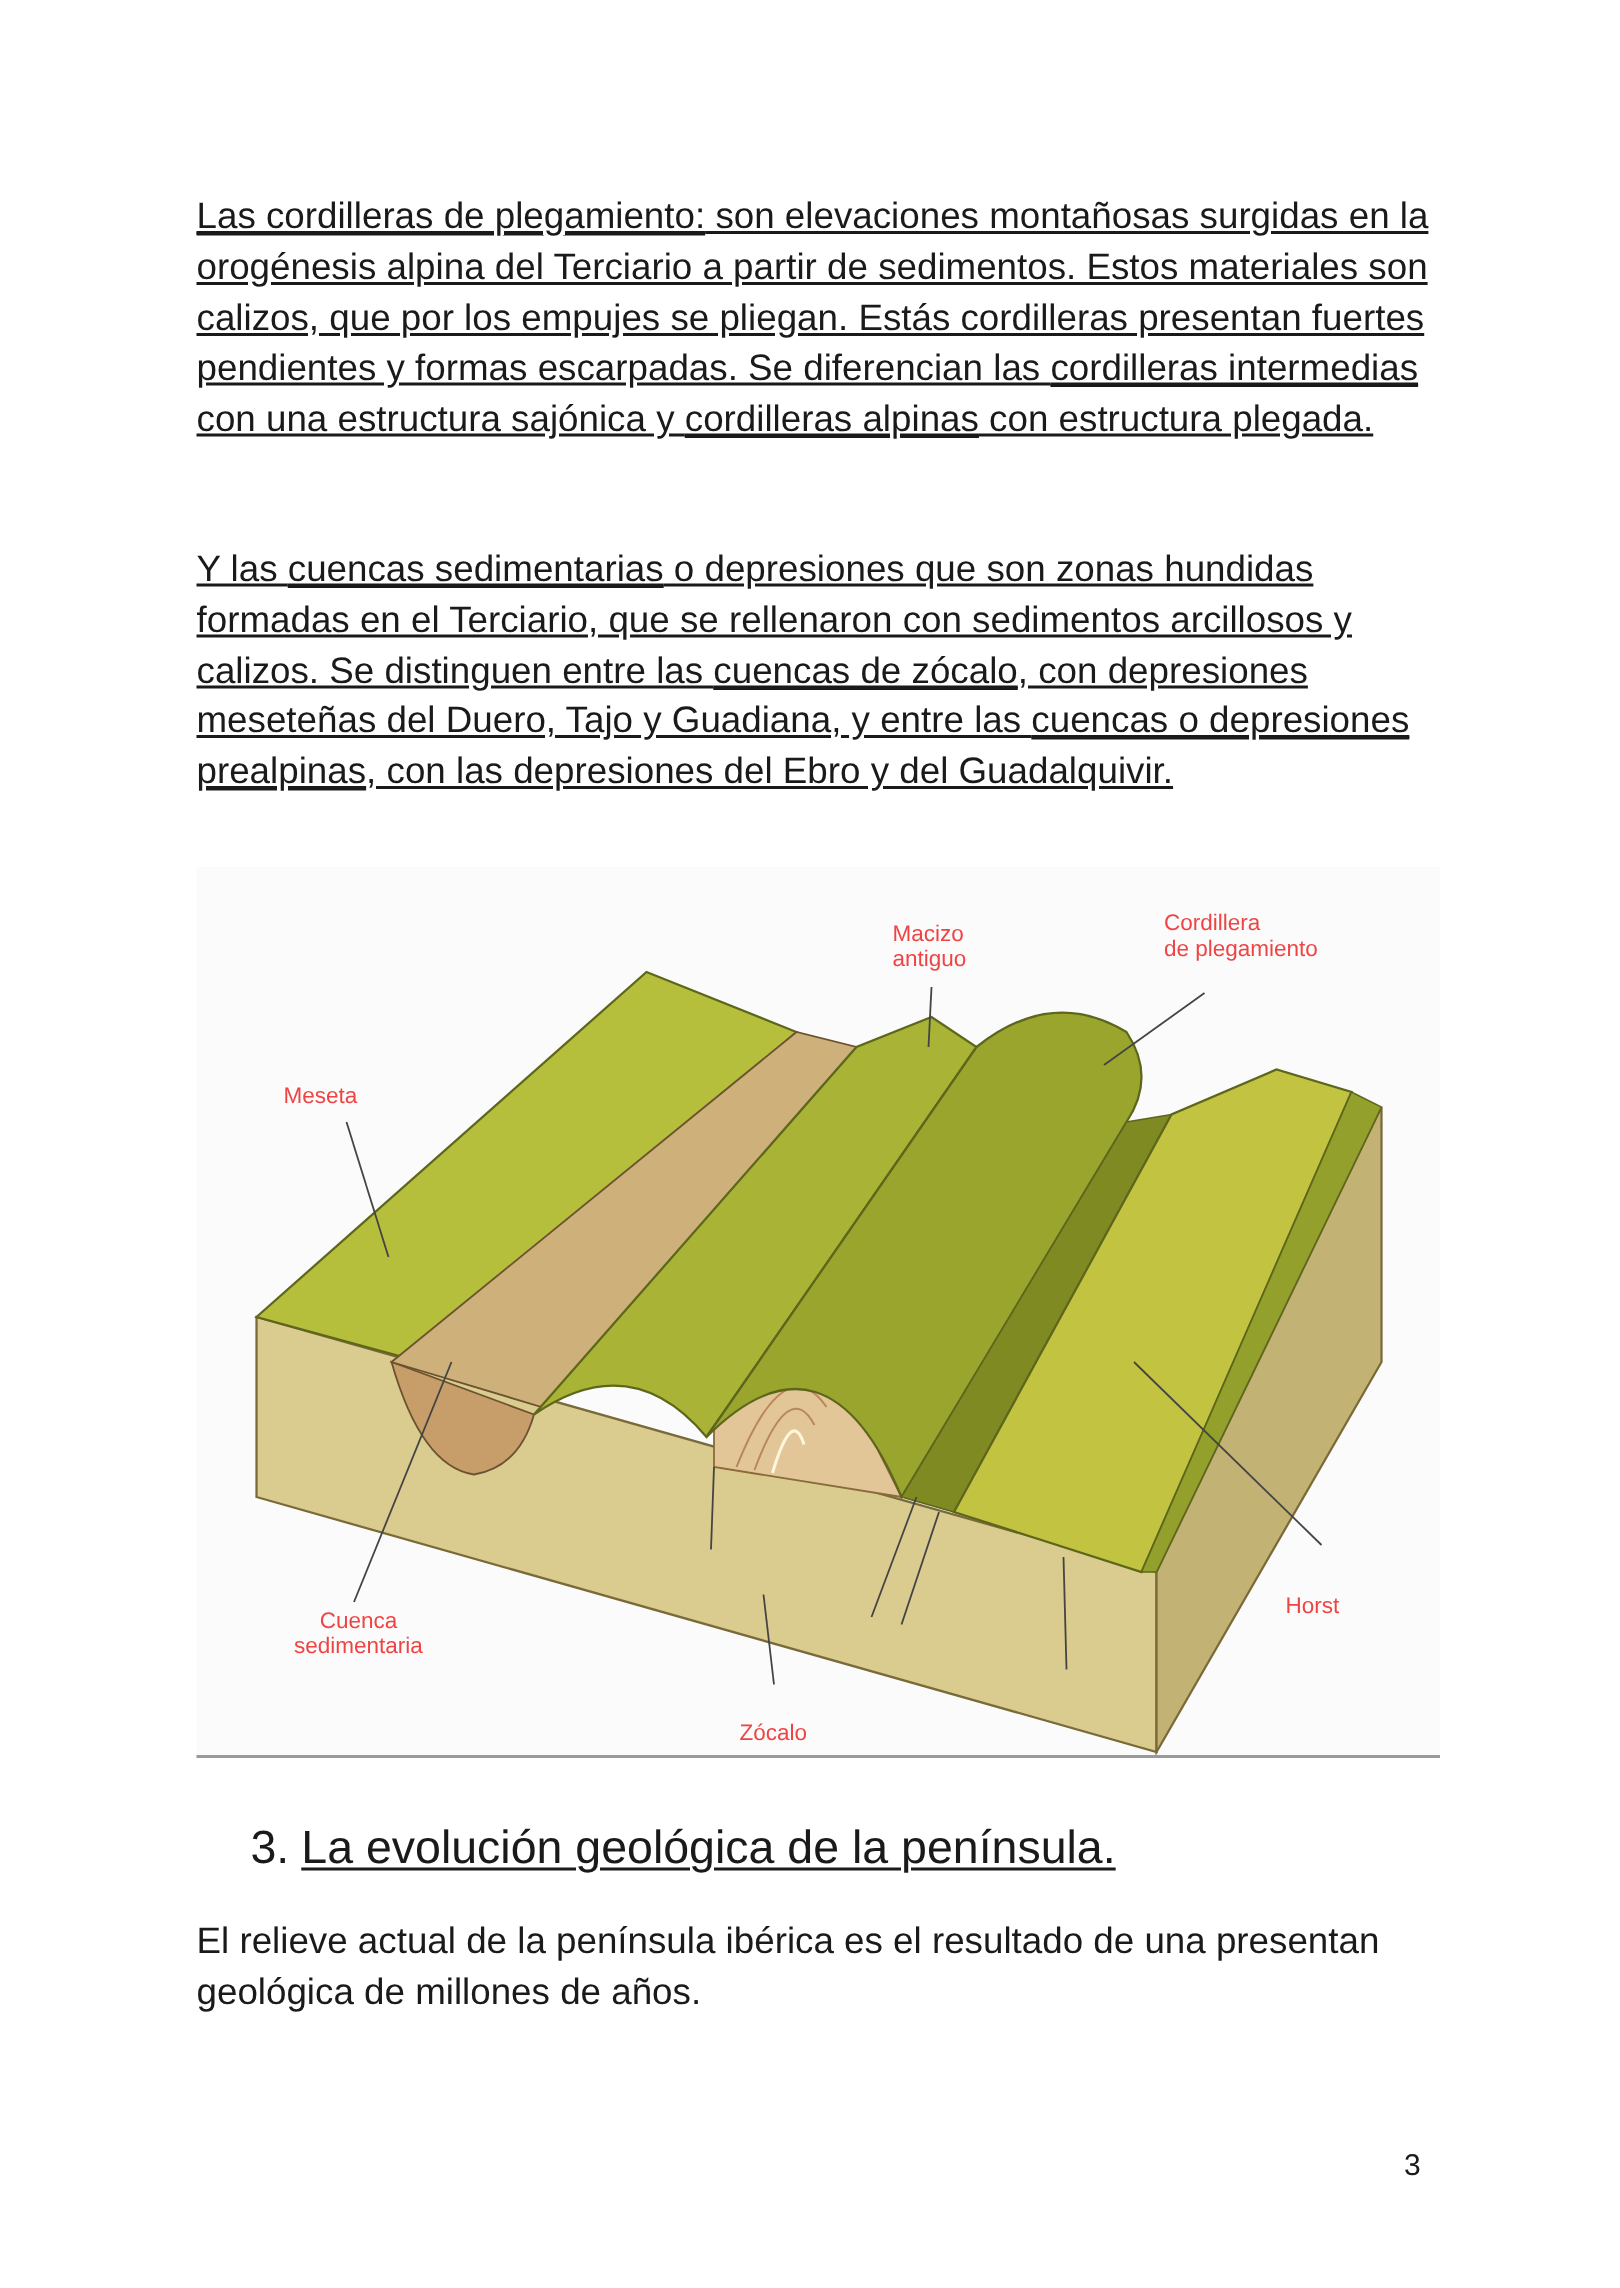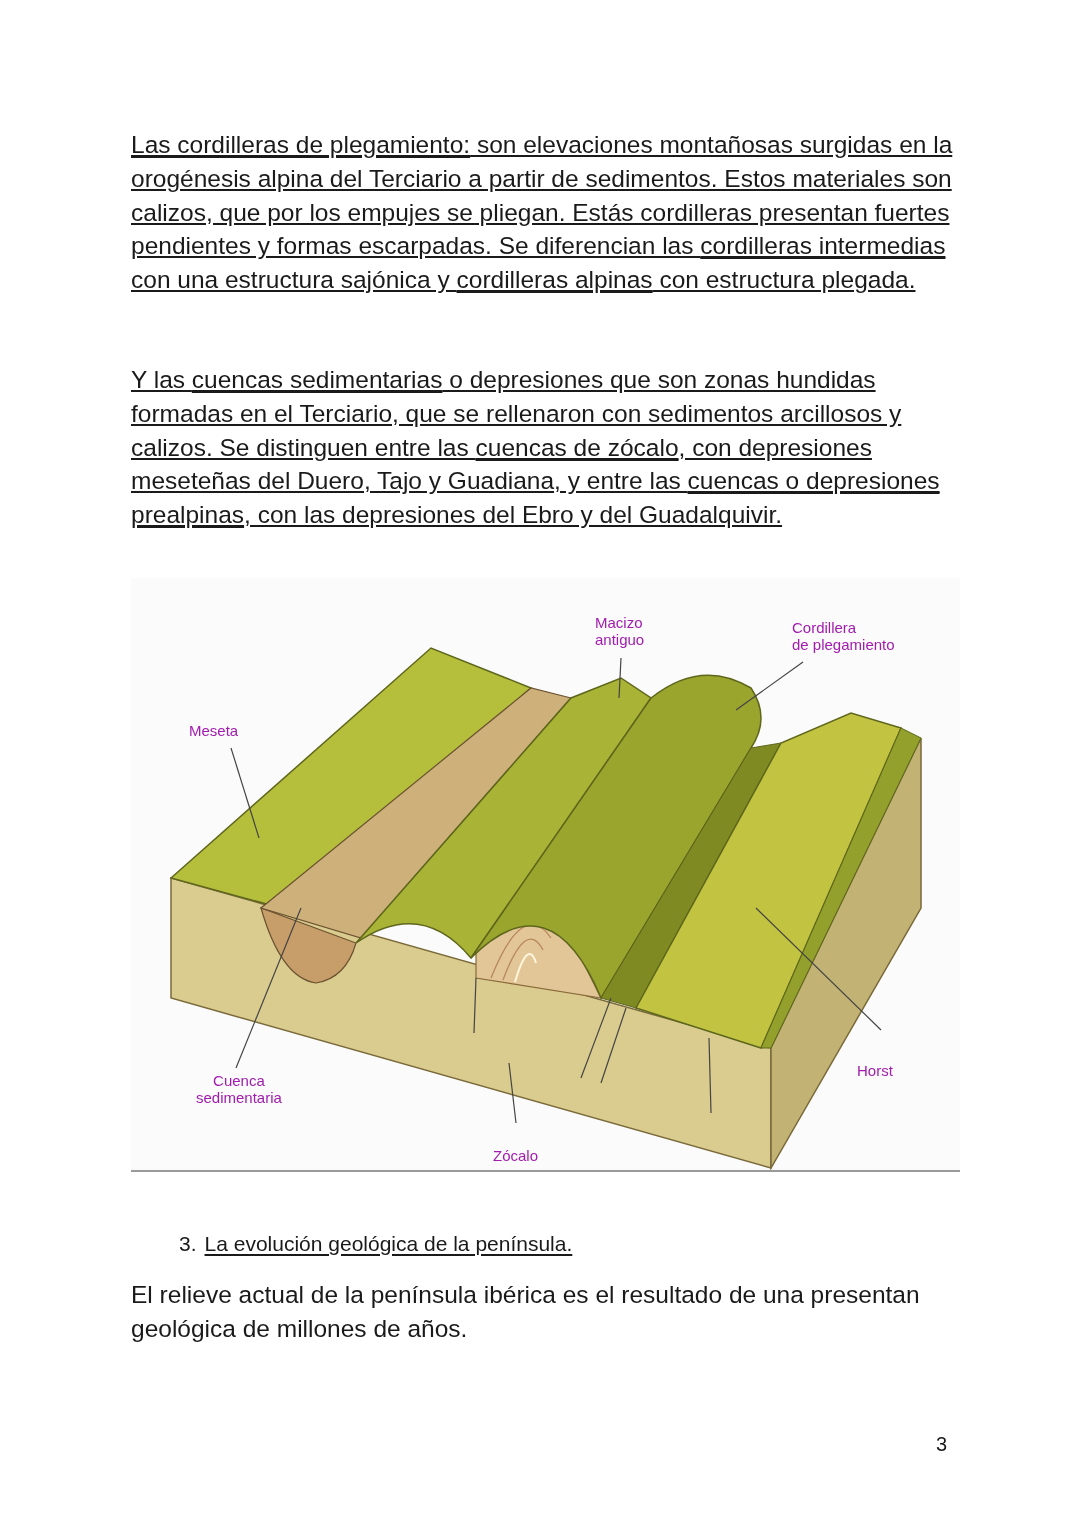--- a/index.html
+++ b/index.html
@@ -4,22 +4,22 @@
   <style>
     html, body { margin: 0; padding: 0; background: #ffffff; }
     body { width: 1080px; height: 1525px; position: relative; overflow: hidden;
            font-family: "Liberation Sans", sans-serif; color: #1a1a1a; }
     .para { position: absolute; left: 131px; width: 830px; font-size: 24.5px; line-height: 33.8px; margin: 0; }
     .u { text-decoration: underline; text-underline-offset: 3px; text-decoration-thickness: 1.5px; }
     #p1 { top: 128px; text-decoration: underline; }
     #p2 { top: 363px; text-decoration: underline; }
     #figure { position: absolute; left: 131px; top: 578px; width: 829px; height: 592px; background: #fbfbfb; border-bottom: 2px solid #9a9a9a; }
     #figure svg { position: absolute; left: 0; top: 0; }
-    .lbl { position: absolute; font-size: 15px; line-height: 17px; color: #a21caf; white-space: pre; }
-    #heading { position: absolute; left: 163px; top: 1211px; font-size: 21px; line-height: 33px; margin: 16px; font-weight: normal; }
+    .lbl { position: absolute; font-size: 15px; line-height: 17px; color: #ef4444; white-space: pre; }
+    #heading { position: absolute; left: 163px; top: 1211px; font-size: 31px; line-height: 33px; margin: 4px; font-weight: normal; }
     #heading .num { margin-right: 8px; }
     #p3 { top: 1278px; }
     #page-number { position: absolute; left: 936px; top: 1433px; font-size: 20px; }
   </style>
 </head>
 <body>
 
 <p id="p1" class="para"><span class="u">Las cordilleras de plegamiento:</span><span> son elevaciones montañosas surgidas en la orogénesis alpina del Terciario a partir de sedimentos. Estos materiales son calizos, que por los empujes se pliegan. Estás cordilleras presentan fuertes pendientes y formas escarpadas. Se diferencian las </span><span class="u">cordilleras intermedias</span><span> con una estructura sajónica y </span><span class="u">cordilleras alpinas</span><span> con estructura plegada.</span></p>
 
 <p id="p2" class="para"><span>Y las </span><span class="u">cuencas sedimentarias</span><span> o depresiones que son zonas hundidas formadas en el Terciario, que se rellenaron con sedimentos arcillosos y calizos. Se distinguen entre las </span><span class="u">cuencas de zócalo</span><span>, con depresiones meseteñas del Duero, Tajo y Guadiana, y entre las </span><span class="u">cuencas o depresiones prealpinas</span><span>, con las depresiones del Ebro y del Guadalquivir.</span></p>
@@ -57,21 +57,21 @@
     <line x1="385" y1="545" x2="378" y2="485" stroke="#444" stroke-width="1.2"></line>
     <line x1="750" y1="452" x2="625" y2="330" stroke="#444" stroke-width="1.2"></line>
     <line x1="450" y1="500" x2="480" y2="420" stroke="#444" stroke-width="1.2"></line>
     <line x1="470" y1="505" x2="495" y2="430" stroke="#444" stroke-width="1.2"></line>
     <line x1="580" y1="535" x2="578" y2="460" stroke="#444" stroke-width="1.2"></line>
     <line x1="343" y1="455" x2="345" y2="400" stroke="#444" stroke-width="1.2"></line>
   </svg>
   <div class="lbl" style="left:58px;top:144px;">Meseta</div>
   <div class="lbl" style="left:464px;top:36px;">Macizo
 antiguo</div>
-  <div class="lbl" style="left:645px;top:41px;margin-left:16px;">Cordillera
+  <div class="lbl" style="left:645px;top:29px;">Cordillera
 de plegamiento</div>
   <div class="lbl" style="left:65px;top:494px;text-align:center;">Cuenca
 sedimentaria</div>
   <div class="lbl" style="left:362px;top:569px;">Zócalo</div>
   <div class="lbl" style="left:726px;top:462px;margin-top:22px;">Horst</div>
 </div>
 
 <h2 id="heading"><span class="num">3.</span><span class="u">La evolución geológica de la península.</span></h2>
 
 <p id="p3" class="para"><span>El relieve actual de la península ibérica es el resultado de una presentan geológica de millones de años.</span></p>

